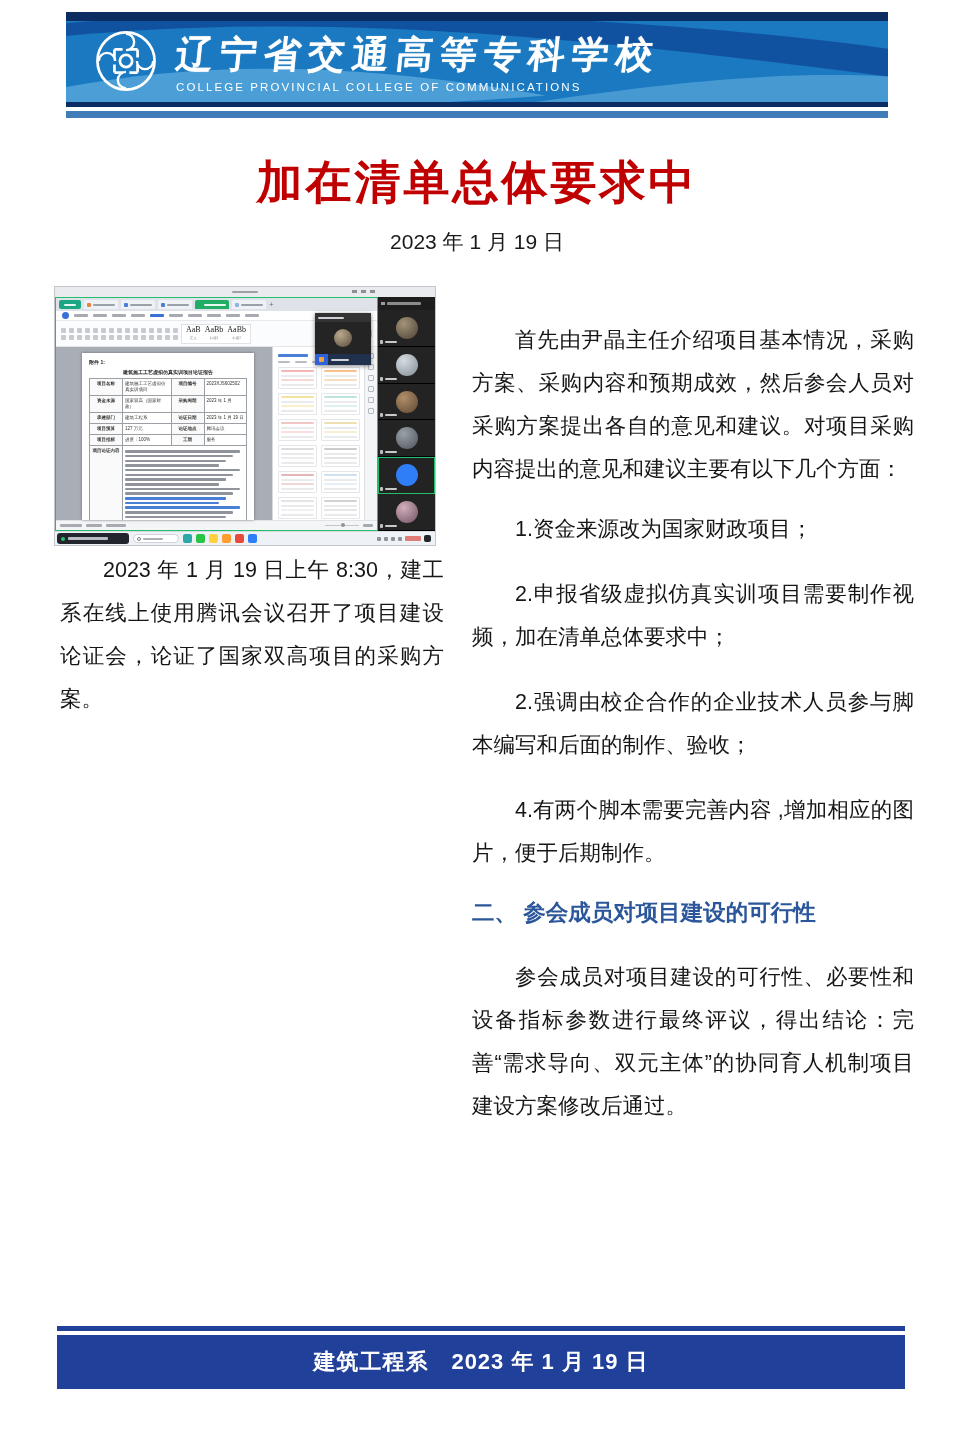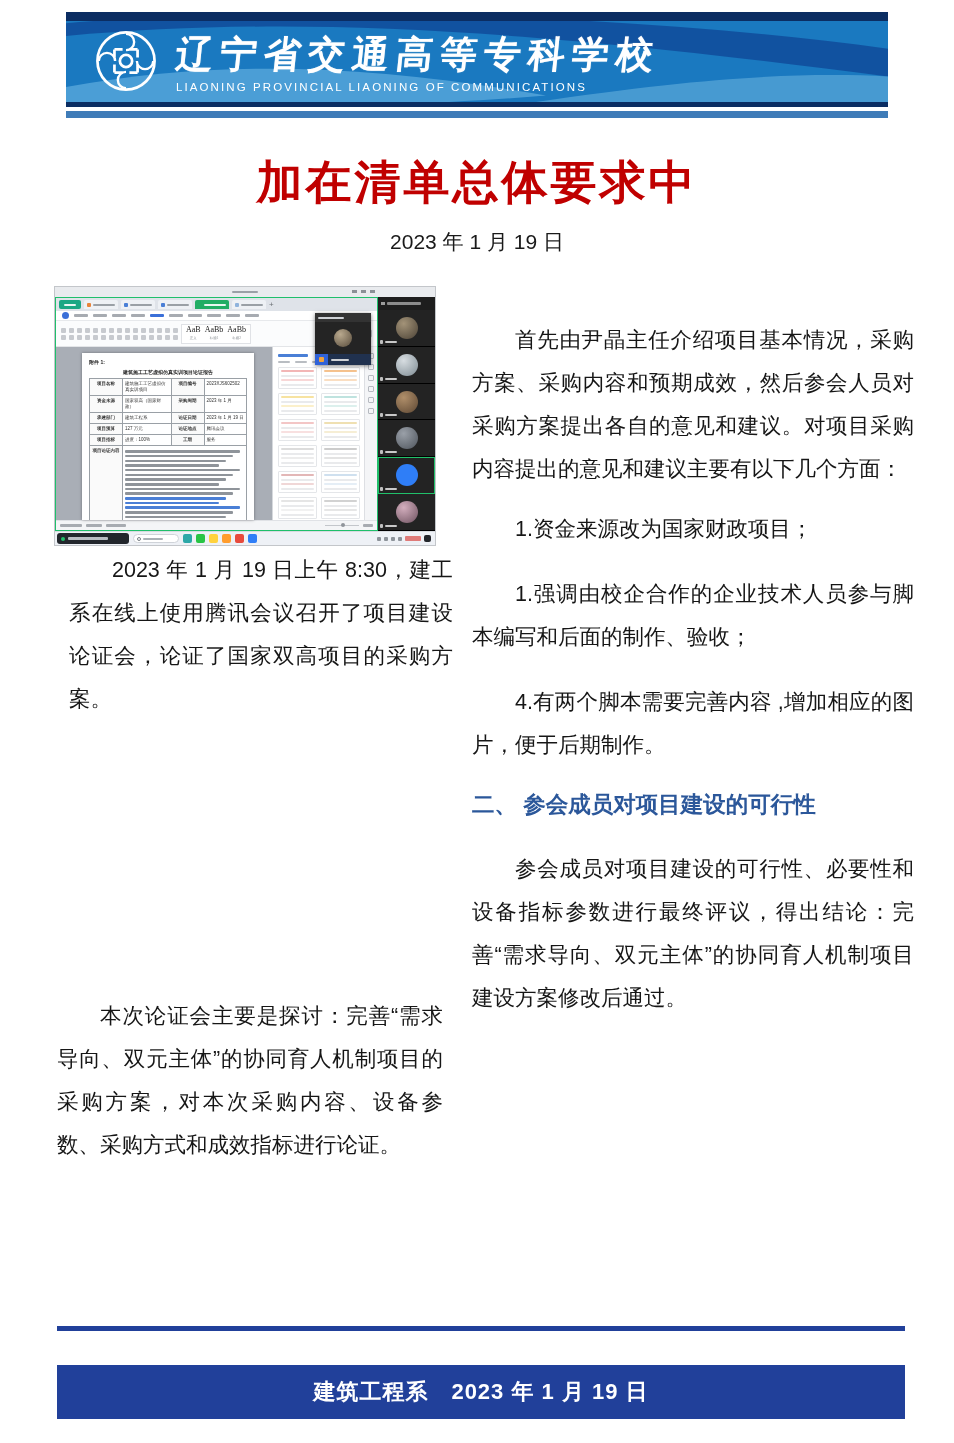--- a/index.html
+++ b/index.html
@@ -20,40 +20,40 @@
   .banner .strip-b1 { height:5px; background:#0b2d62; }
   .banner .strip-b2 { height:4px; background:#ffffff; }
   .banner .strip-b3 { height:7px; background:#3f7cb8; }
 
   
   .doc-title { position:absolute; left:0; top:152px; width:100%; text-align:center; color:#c00000; font-size:46px; font-weight:800; letter-spacing:3px; }
   .doc-date  { position:absolute; left:0; top:228px; width:100%; text-align:center; color:#1a1a1a; font-size:21px; }
 
   
   .para { position:absolute; color:#161616; font-size:21.5px; line-height:43px; text-align:justify; text-indent:2em; }
-  .p-intro   { left:69px; top:549px; width:384px; }
+  .p-intro   { left:60px; top:549px; width:384px; }
   .p-names   { left:57px; top:799px; width:384px; }
   .p-minutes { left:57px; top:995px; width:386px; }
 
   .sec-bar { position:absolute; left:66px; width:356px; height:42px; background:#2e74b5; color:#fff; font-size:22px; font-weight:700; line-height:42px;
              background-image:repeating-linear-gradient(90deg, rgba(255,255,255,0) 0 28px, rgba(255,255,255,.38) 28px 29px); }
   .bar-participants { top:744px; padding-left:14px; }
   .bar-minutes      { top:926px; padding-left:46px; }
 
   .rcol { position:absolute; left:472px; top:319px; width:442px; color:#161616; font-size:21.5px; line-height:43px; text-align:justify; }
   .rcol p { text-indent:2em; }
   .rcol .rp1 { margin-bottom:17px; }
   .rcol .ritem { margin-bottom:22px; }
   .rcol .rhead { text-indent:0; color:#2b579a; font-weight:800; font-size:22.5px; line-height:32px; margin:6px 0 27px 0; text-align:left; }
 
   
   .footer { position:absolute; left:57px; top:1326px; width:848px; }
   .footer .f-line { height:5px; background:#21409a; }
   .footer .f-gap  { height:4px; background:#fff; }
-  .footer .f-bar  { height:54px; background:#21409a; color:#fff; text-align:center; font-size:22px; font-weight:700; line-height:54px; letter-spacing:1px;margin-top:30px; }
+  .footer .f-bar  { height:54px; background:#21409a; color:#fff; text-align:center; font-size:22px; font-weight:700; line-height:54px; letter-spacing:1px; }
 
   
   .shot { position:absolute; left:55px; top:287px; width:380px; height:258px; background:#d8dadd; box-shadow:0 0 0 1px #c3c6ca; overflow:hidden; font-family:"Liberation Sans",sans-serif; }
   .shot .titlebar { height:10px; background:#e9ebee; display:flex; align-items:center; justify-content:center; }
   .shot .titlebar .tskl { width:26px; height:2.5px; background:#9aa0a6; border-radius:1px; }
   .shot .winctl { position:absolute; right:60px; top:3px; display:flex; gap:4px; }
   .shot .winctl i { width:5px; height:3px; background:#8b9096; display:block; }
   .mainrow { position:absolute; left:0; right:0; top:10px; bottom:14px; display:flex; }
   .win { flex:1; display:flex; flex-direction:column; border:1px solid #1fbf6b; background:#fff; min-width:0; }
 
@@ -158,21 +158,21 @@
           <g fill="none" stroke="#ffffff" stroke-width="4">
             <circle cx="50" cy="50" r="42"></circle>
             <circle cx="50" cy="50" r="9"></circle>
             <path d="M33,33 h12 M55,33 h12 M33,67 h12 M55,67 h12 M33,33 v12 M33,55 v12 M67,33 v12 M67,55 v12"></path>
             <path d="M50,10 a12,12 0 0 1 0,24 M50,90 a12,12 0 0 1 0,-24" stroke-width="3.5"></path>
             <path d="M10,50 a12,12 0 0 1 24,0 M90,50 a12,12 0 0 1 -24,0" stroke-width="3.5"></path>
           </g>
         </svg>
         <div class="names">
           <div class="zh">辽宁省交通高等专科学校</div>
-          <div class="en">LIAONING PROVINCIAL LIAONING OF COMMUNICATIONS</div>
+          <div class="en">COLLEGE PROVINCIAL COLLEGE OF COMMUNICATIONS</div>
         </div>
       </div>
     </div>
     <div class="strip-b1"></div>
     <div class="strip-b2"></div>
     <div class="strip-b3"></div>
   </div>
 
   <h1 class="doc-title">加在清单总体要求中</h1>
   <div class="doc-date">2023 年 1 月 19 日</div>
@@ -537,26 +537,26 @@
     </div>
     <div class="sharepill">
         <i></i>
         <s></s>
       </div>
   </div>
 
   <p class="para p-intro">2023 年 1 月 19 日上午 8:30，建工系在线上使用腾讯会议召开了项目建设论证会，论证了国家双高项目的采购方案。</p>
 
 
-  <p class="para p-minutes">本次论证会主要是探讨：完善“需求导向、双元主体”的协同育人机制项目的采购方案，对本次采购内容、设备参数、采购方式和成效指标进行论证。</p>
 
   <div class="rcol">
     <p class="rp1">首先由尹晶主任介绍项目基本情况，采购方案、采购内容和预期成效，然后参会人员对采购方案提出各自的意见和建议。对项目采购内容提出的意见和建议主要有以下几个方面：</p>
     <p class="ritem">1.资金来源改为国家财政项目；</p>
-    <p class="ritem">1.强调由校企合作的企业技术人员参与脚本编写和后面的制作、验收；</p>
+    <p class="ritem">2.申报省级虚拟仿真实训项目需要制作视频，加在清单总体要求中；</p>
+    <p class="ritem">2.强调由校企合作的企业技术人员参与脚本编写和后面的制作、验收；</p>
     <p class="ritem">4.有两个脚本需要完善内容 ,增加相应的图片，便于后期制作。</p>
     <div class="rhead">二、 参会成员对项目建设的可行性</div>
     <p>参会成员对项目建设的可行性、必要性和设备指标参数进行最终评议，得出结论：完善“需求导向、双元主体”的协同育人机制项目建设方案修改后通过。</p>
   </div>
 
   <div class="footer">
     <div class="f-line"></div>
     <div class="f-gap"></div>
     <div class="f-bar">建筑工程系　2023 年 1 月 19 日</div>
   </div>

